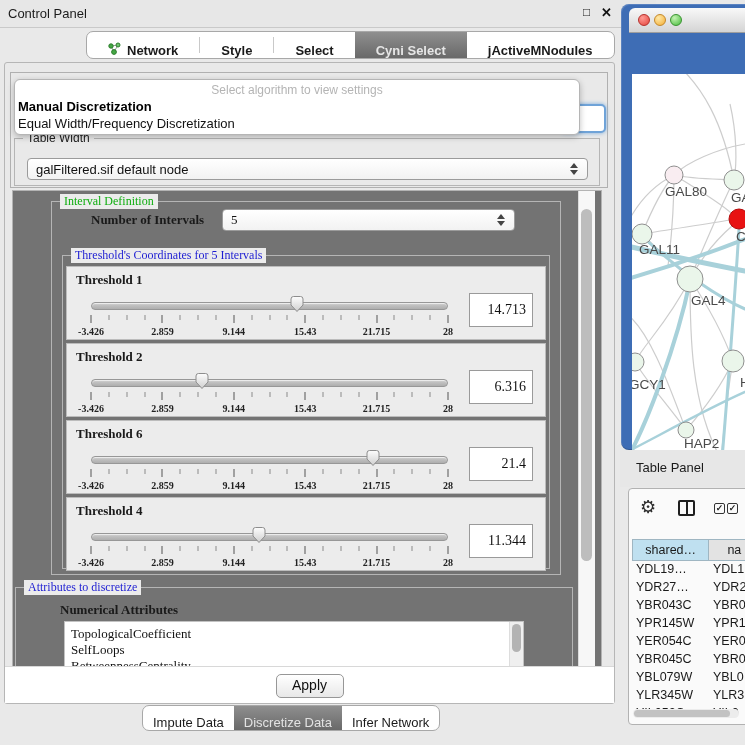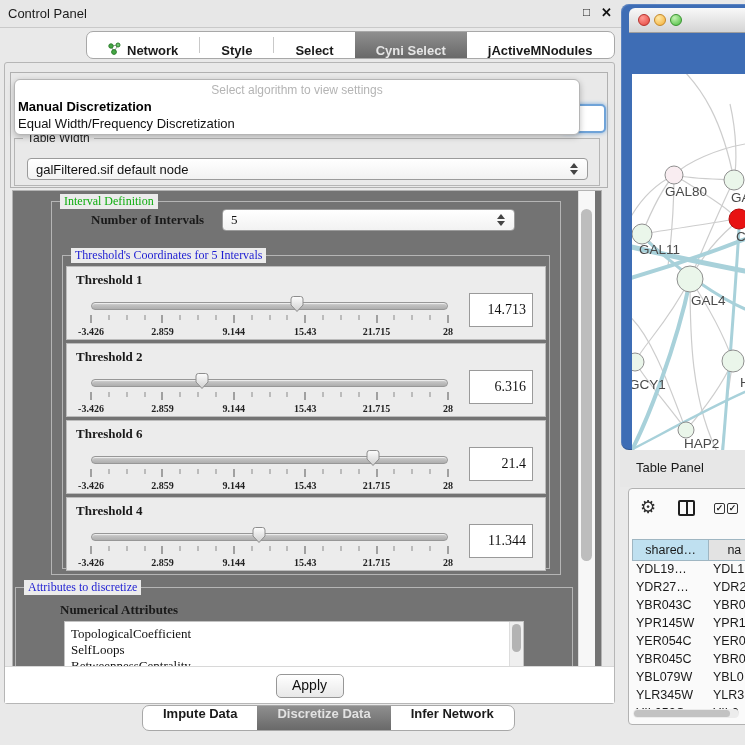--- a/index.html
+++ b/index.html
@@ -82,21 +82,21 @@
   .list-vsb{position:absolute;right:0;top:0;width:13px;height:100%;background:#efefef;border-left:1px solid #ddd;}
   .list-vsb-thumb{position:absolute;left:2px;top:2px;width:9px;height:28px;background:#b3b3b3;border-radius:5px;}
 
   .apply-strip{left:0px;top:603px;width:609px;height:36px;background:#ffffff;border-top:1px solid #d8d8d8;}
   .apply-btn{left:50%;top:7px;transform:translateX(-50%);width:66px;height:22px;background:linear-gradient(#ffffff,#e8e8e8);
              border:1px solid #979797;border-radius:5px;font-size:14px;color:#111;text-align:center;line-height:21px;}
 
   
   .bottom-tabs{left:142px;top:705px;height:24px;background:#fff;border:1px solid #a8a8a8;border-radius:7px;
                display:flex;overflow:hidden;}
-  .btab{display:flex;align-items:flex-start;padding:0 20px;font-weight:bold;font-size:13px;color:#1a1a1a;}
+  .btab{display:flex;align-items:flex-end;padding:0 10px;font-weight:normal;font-size:13px;color:#1a1a1a;}
   .btab.selected{background:linear-gradient(#8f8f8f,#696969);color:#e2e2e2;}
 
   
   .net-window{left:621px;top:4px;width:124px;height:446px;background:#3e6db5;border-radius:8px 0 0 8px;
               box-shadow:inset 1px 1px 0 rgba(255,255,255,.15), inset 0 -1px 0 rgba(0,0,0,.2);}
   .net-titlebar{left:8px;top:4px;width:116px;height:24px;background:linear-gradient(#f8f8f8,#d4d4d4);
                 border-radius:6px 0 0 0;border-bottom:1px solid #9e9e9e;}
   .light{position:absolute;top:6px;width:12px;height:12px;border-radius:50%;}
   .light.red{left:9px;background:radial-gradient(circle at 35% 30%,#ff9a94,#e4443c);border:1px solid #b5302c;box-sizing:border-box;}
   .light.yellow{left:25px;background:radial-gradient(circle at 35% 30%,#ffe9a8,#f3ad34);border:1px solid #c4882a;box-sizing:border-box;}

